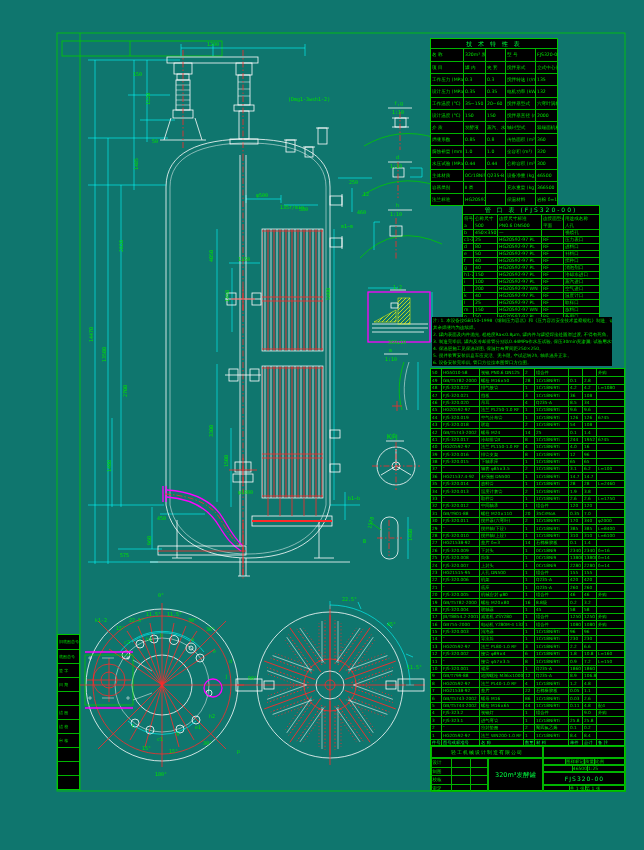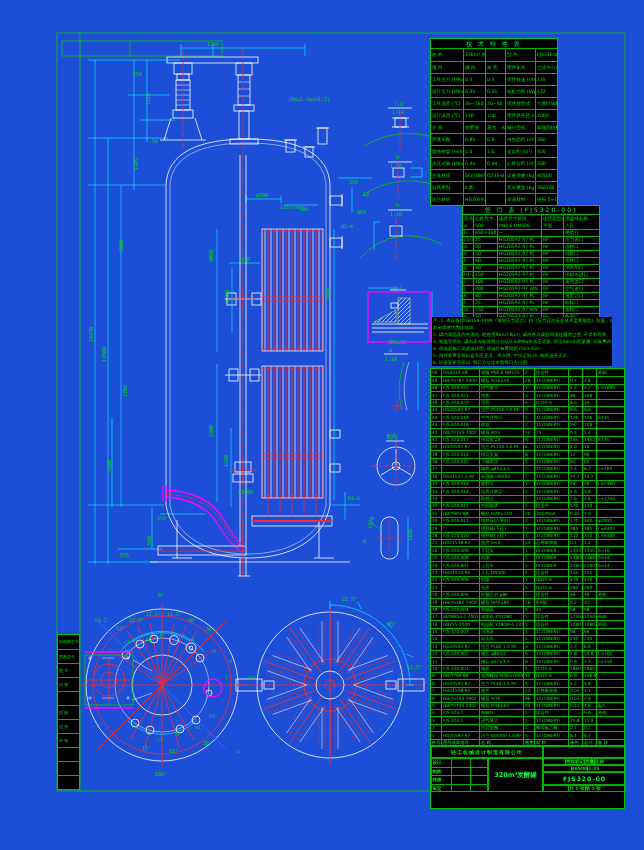--- a/index.html
+++ b/index.html
@@ -1,16 +1,16 @@
 <!DOCTYPE html>
 <html><head>
 <meta charset="utf-8">
 <style>
   html,body{margin:0;padding:0;background:#000;}
-  .page{position:relative;width:644px;height:850px;background:#1d4ed8;overflow:hidden;
+  .page{position:relative;width:644px;height:850px;background:#0f766e;overflow:hidden;
         font-family:"DejaVu Sans",sans-serif;}
   svg{position:absolute;left:0;top:0;}
   svg .w{stroke:#fff;fill:none;stroke-width:.8;}
   svg .wt{stroke:#fff;fill:none;stroke-width:.5;}
   svg .r{stroke:#ff2a2a;fill:none;stroke-width:.8;}
   svg .rt{stroke:#ff2a2a;fill:none;stroke-width:2;}
   svg .g{stroke:#00cc00;fill:none;stroke-width:.8;}
   svg .c{stroke:#00ffff;fill:none;stroke-width:.6;}
   svg .m{stroke:#ff00ff;fill:none;stroke-width:1.3;}
   svg .cl{stroke-dasharray:6 2 1.5 2;}
@@ -34,22 +34,22 @@
   .bom{left:430px;top:368px;width:195px;}
   .bom .trow{grid-template-columns:10px 38px 44px 11px 34px 14px 14px 29px;height:7.4px;font-size:4.3px;}
   .bom .trow:last-child{color:#00ff40;}
   .notes{position:absolute;left:432px;top:317px;width:180px;color:#00e400;
          font-size:4.5px;line-height:7px;}
   .notes .trow{grid-template-columns:180px;height:7px;border:none;}
   .notes .tc{border:none;}
   .strip{left:57px;top:634px;width:23px;}
   .strip .trow{grid-template-columns:22px;height:14px;font-size:4px;}
   
-  .tblock{position:absolute;left:430px;top:745px;width:195px;height:64px;box-sizing:border-box;
-          border:1px solid #00c800;color:#00e400;background:#000;font-size:4.5px;font-weight:bold;}
+  .tblock{position:absolute;left:430px;top:745px;width:195px;height:46px;box-sizing:border-box;
+          border:1px solid #00c800;color:#00e400;background:#000;font-size:4.5px;}
   .tblock .cell{position:absolute;box-sizing:border-box;border:.5px solid #00b400;
                 display:flex;align-items:center;justify-content:center;overflow:hidden;white-space:nowrap;}
   .tb-company{left:0;top:0;width:112px;height:12px;font-size:5px;letter-spacing:1px;}
   .tb-blank{left:112px;top:0;width:83px;height:12px;}
   .tb-leftgrid{left:0;top:12px;width:57px;height:34px;border:none;padding:0;display:block;}
   .tb-leftgrid .trow{grid-template-columns:19px 19px 18px;height:8.5px;border-top:.5px solid #00b400;}
   .tb-product{left:57px;top:12px;width:55px;height:34px;font-size:6.5px;color:#00ff40;}
   .tb-r1{left:112px;top:12px;width:83px;height:7px;display:grid;grid-template-columns:31px 26px 26px;}
   .tb-r1 span,.tb-r2 span{border-left:.5px solid #00b400;display:flex;align-items:center;justify-content:center;overflow:hidden;}
   .tb-r2{left:112px;top:19px;width:83px;height:7px;display:grid;grid-template-columns:31px 26px 26px;}

